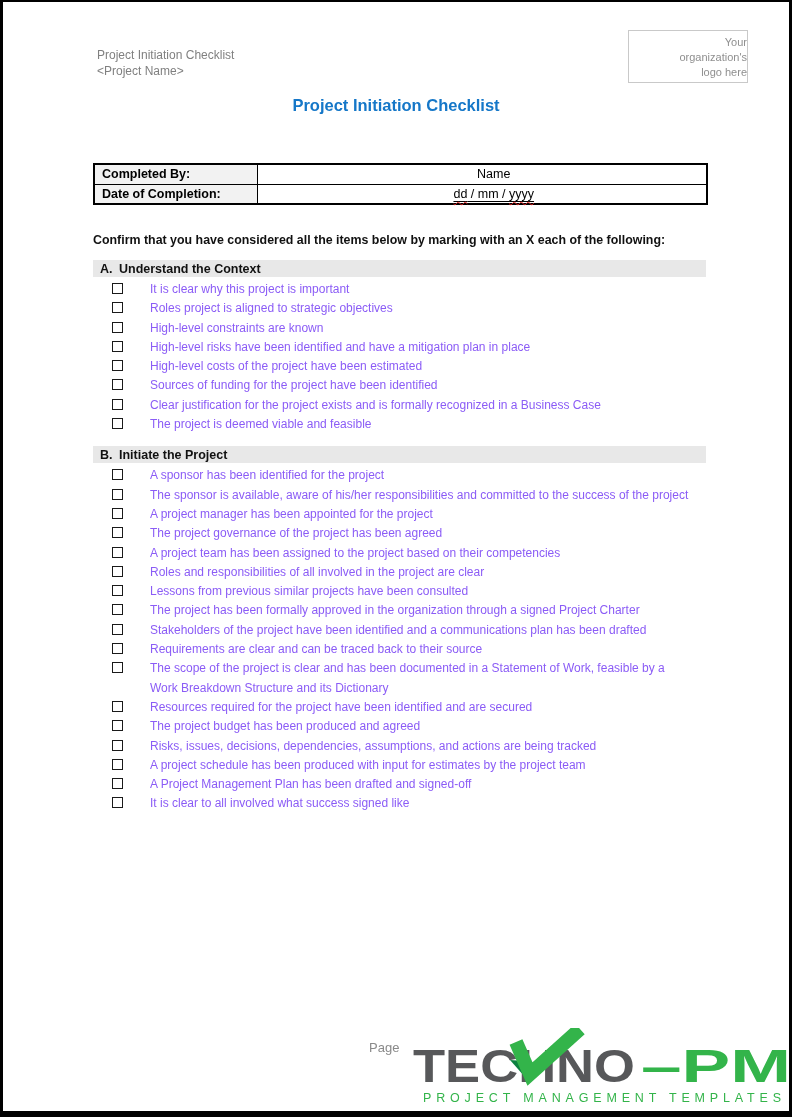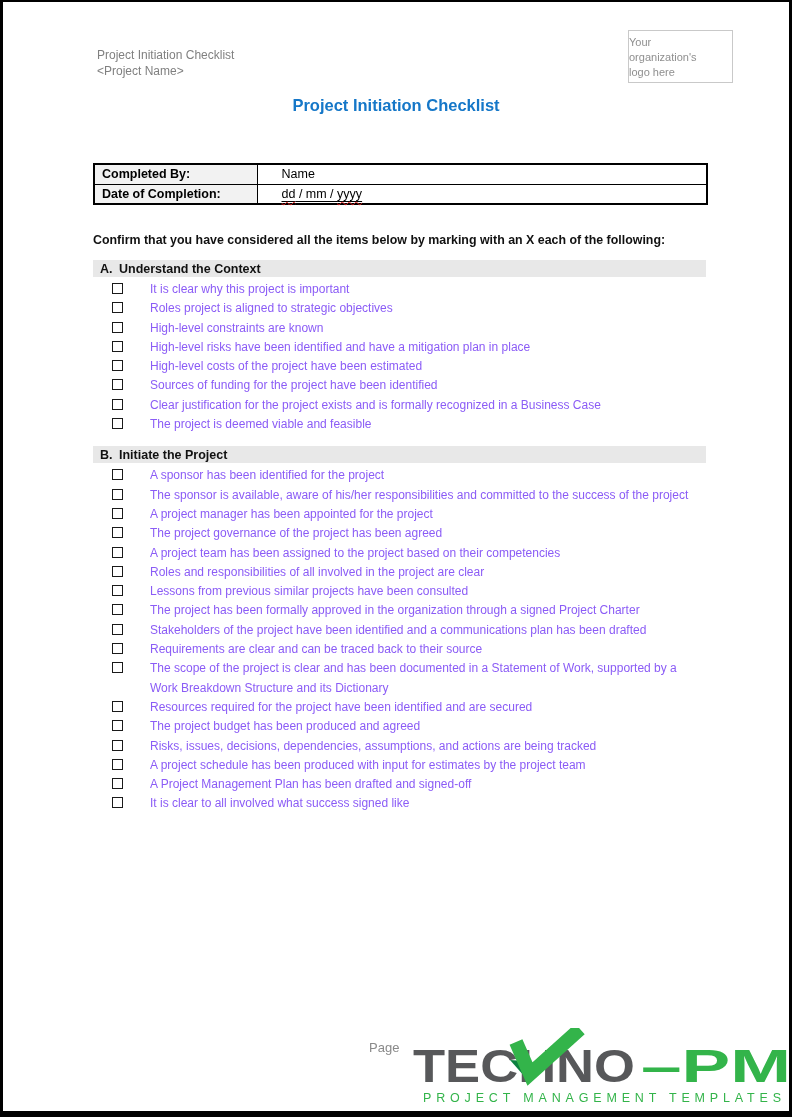--- a/index.html
+++ b/index.html
@@ -2,31 +2,31 @@
 <html><head>
 <meta charset="utf-8">
 <style>
   * { margin:0; padding:0; box-sizing:border-box; }
   html,body { width:792px; height:1117px; }
   body { background:#000; font-family:"Liberation Sans", sans-serif; position:relative; }
   .page { position:absolute; left:3px; top:2px; right:3px; bottom:6px; background:#fff; overflow:hidden; }
 
   
   .doc-header { position:absolute; left:94px; top:45px; color:#808080; font-size:12px; line-height:16px; }
-  .logo-box { position:absolute; left:625px; top:28px; width:105px; height:53px; border:1px solid #c9c9c9;
-              color:#8f8f8f; font-size:11px; line-height:15px; text-align:left; padding-top:4px; }
+  .logo-box { position:absolute; left:625px; top:28px; width:120px; height:53px; border:1px solid #c9c9c9;
+              color:#8f8f8f; font-size:11px; line-height:15px; text-align:right; padding-top:4px; }
   .main-title { position:absolute; left:0; top:94px; width:100%; text-align:center;
                 color:#1577c8; font-size:16.5px; font-weight:bold; }
 
   
   .info-table { position:absolute; left:90px; top:161px; width:615px; border-collapse:collapse;border-radius:16px; }
   .info-table td { border:1px solid #000; height:20px; font-size:12.5px; vertical-align:middle; }
   .info-table { border:2px solid #000; }
   td.label-cell { width:163px; background:#f2f2f2; font-weight:bold; padding-left:7px; }
-  td.value-cell { padding-left:24px; }
+  td.value-cell { padding-left:24px;text-align:center; }
   .date-field { text-decoration:underline; text-underline-offset:3px; }
   .date-part { white-space:pre; }
   .misspell { text-decoration:underline wavy #e02020 1px; text-underline-offset:3px; text-decoration-skip-ink:none; }
 
   
   .content { position:absolute; left:90px; top:231px; width:613px; }
   .instruction { font-size:12.4px; font-weight:bold; color:#111; }
   .section { margin-top:13px; }
   .section + .section { margin-top:12px; }
   .section-bar { background:#e8e8e8; height:17px; display:flex; align-items:center;
@@ -160,21 +160,21 @@
             <div class="item">
               <span class="checkbox"></span>
               <span class="item-text">Stakeholders of the project have been identified and a communications plan has been drafted</span>
             </div>
             <div class="item">
               <span class="checkbox"></span>
               <span class="item-text">Requirements are clear and can be traced back to their source</span>
             </div>
             <div class="item">
               <span class="checkbox"></span>
-              <span class="item-text">The scope of the project is clear and has been documented in a Statement of Work, supported by a
+              <span class="item-text">The scope of the project is clear and has been documented in a Statement of Work, feasible by a
 Work Breakdown Structure and its Dictionary</span>
             </div>
             <div class="item">
               <span class="checkbox"></span>
               <span class="item-text">Resources required for the project have been identified and are secured</span>
             </div>
             <div class="item">
               <span class="checkbox"></span>
               <span class="item-text">The project budget has been produced and agreed</span>
             </div>

